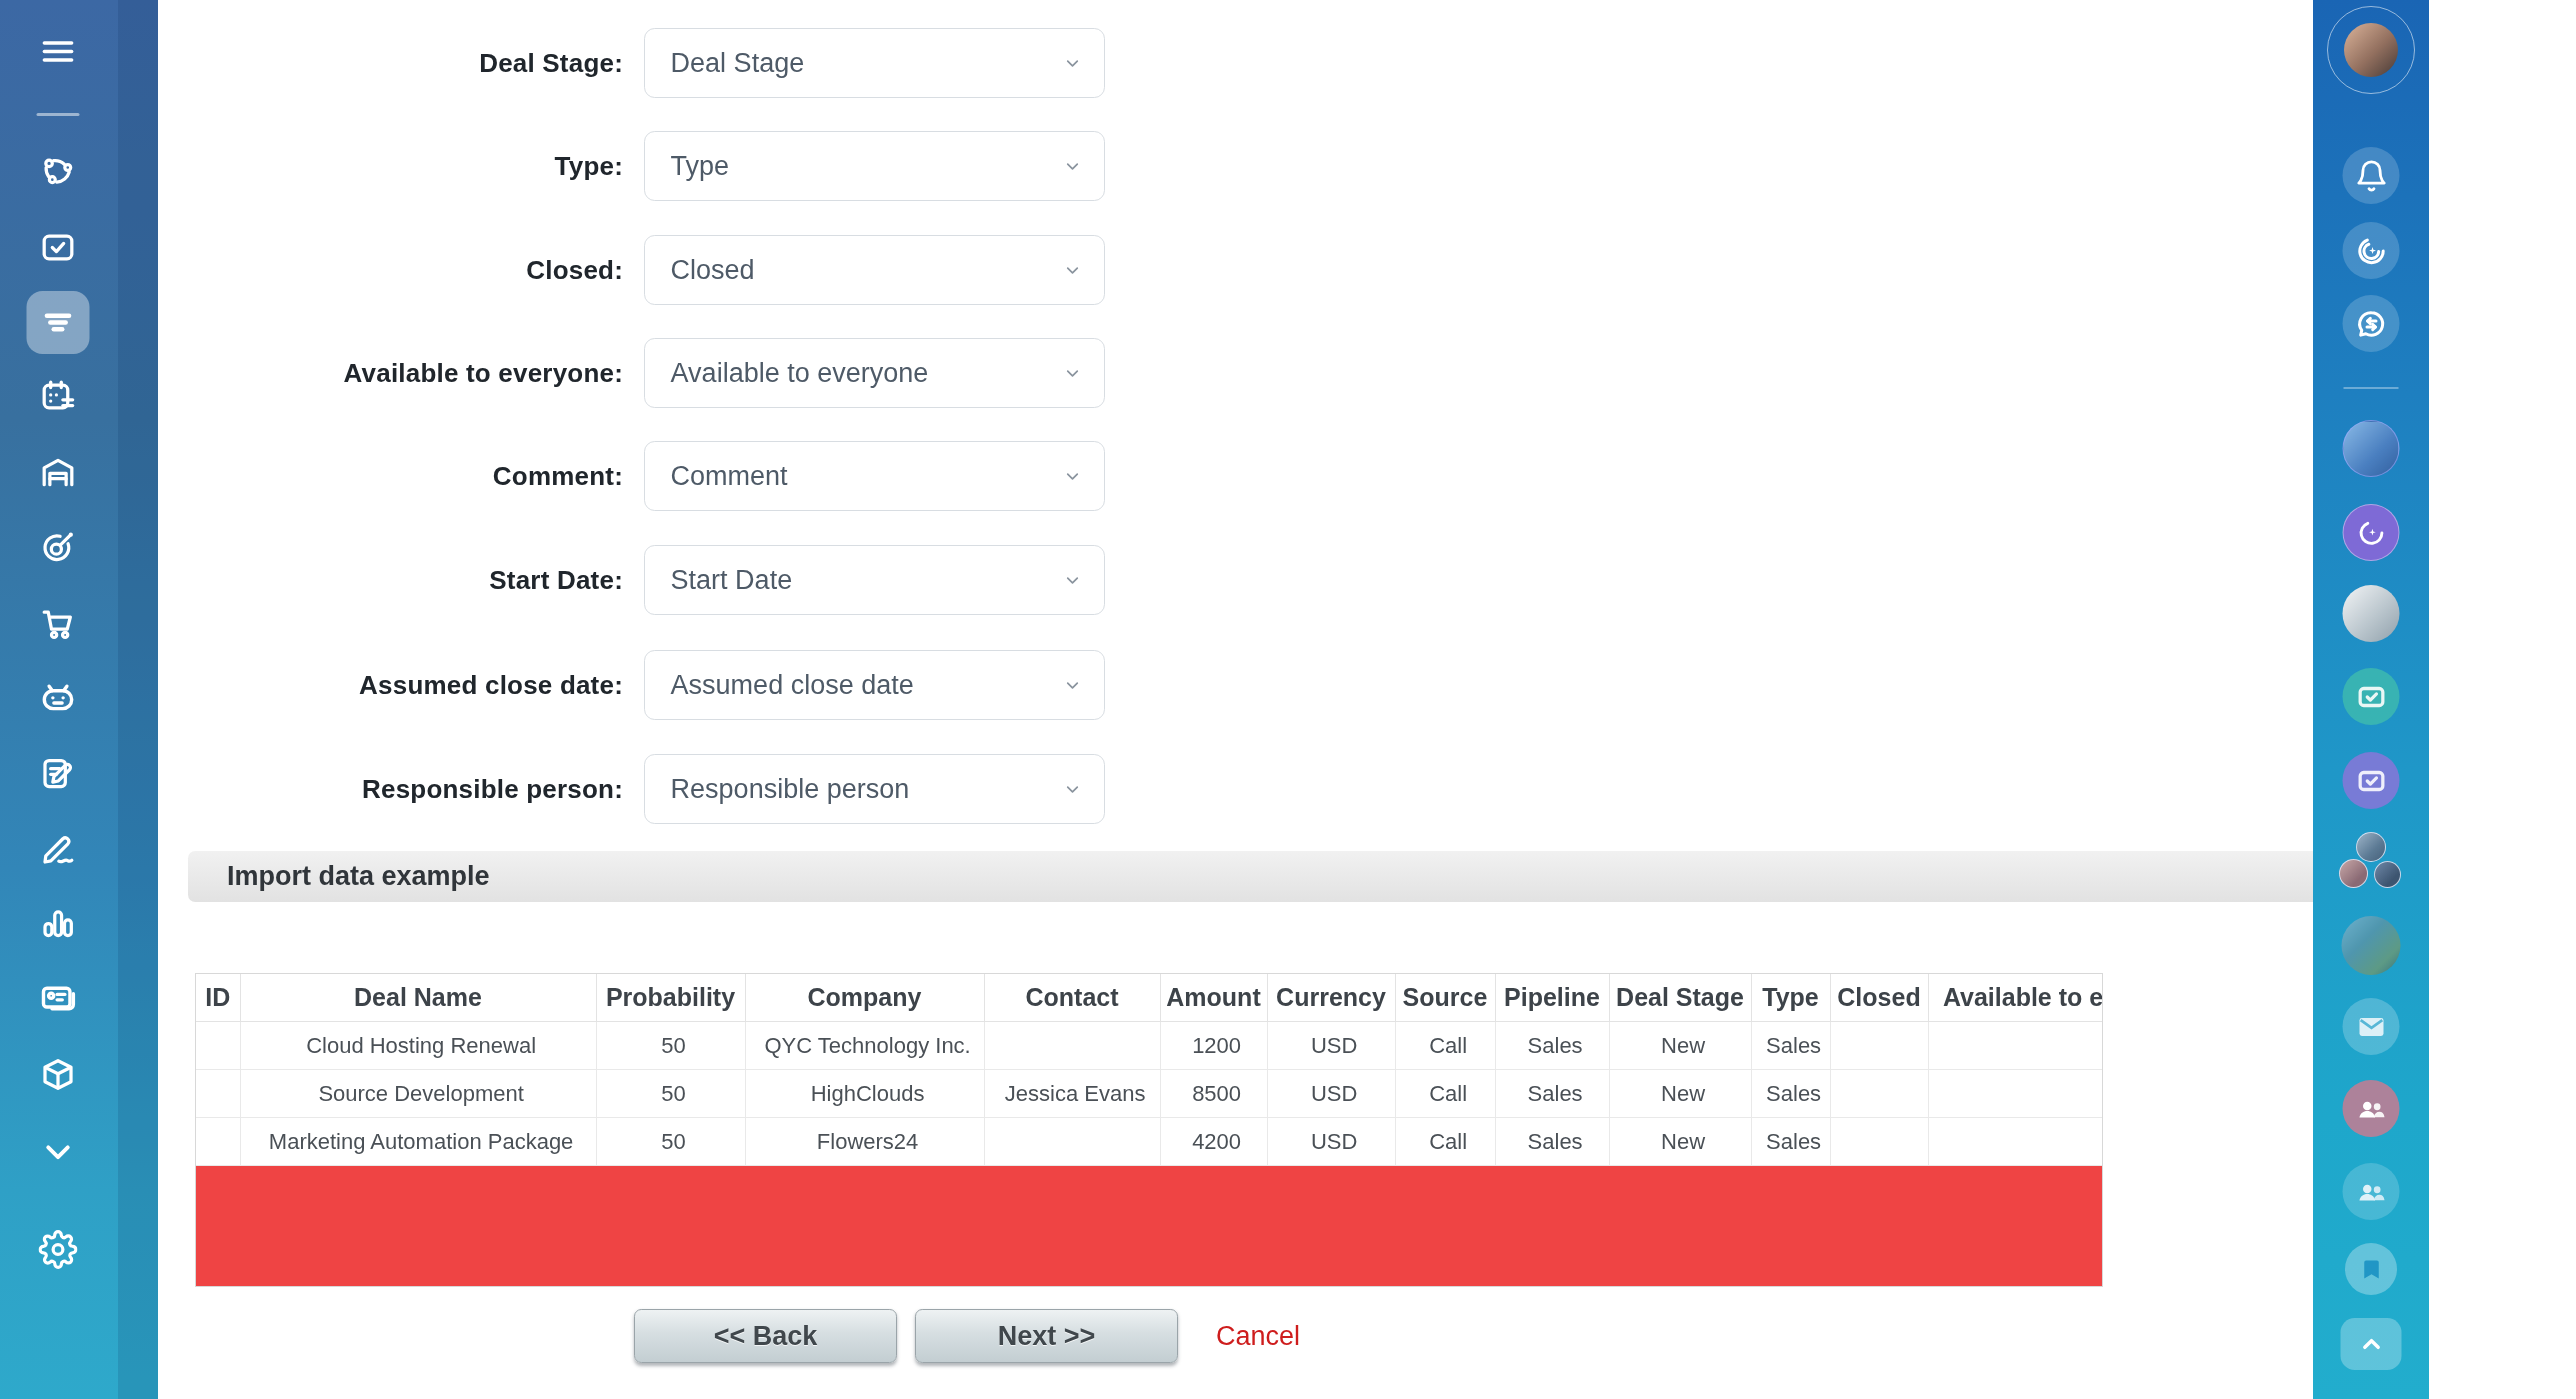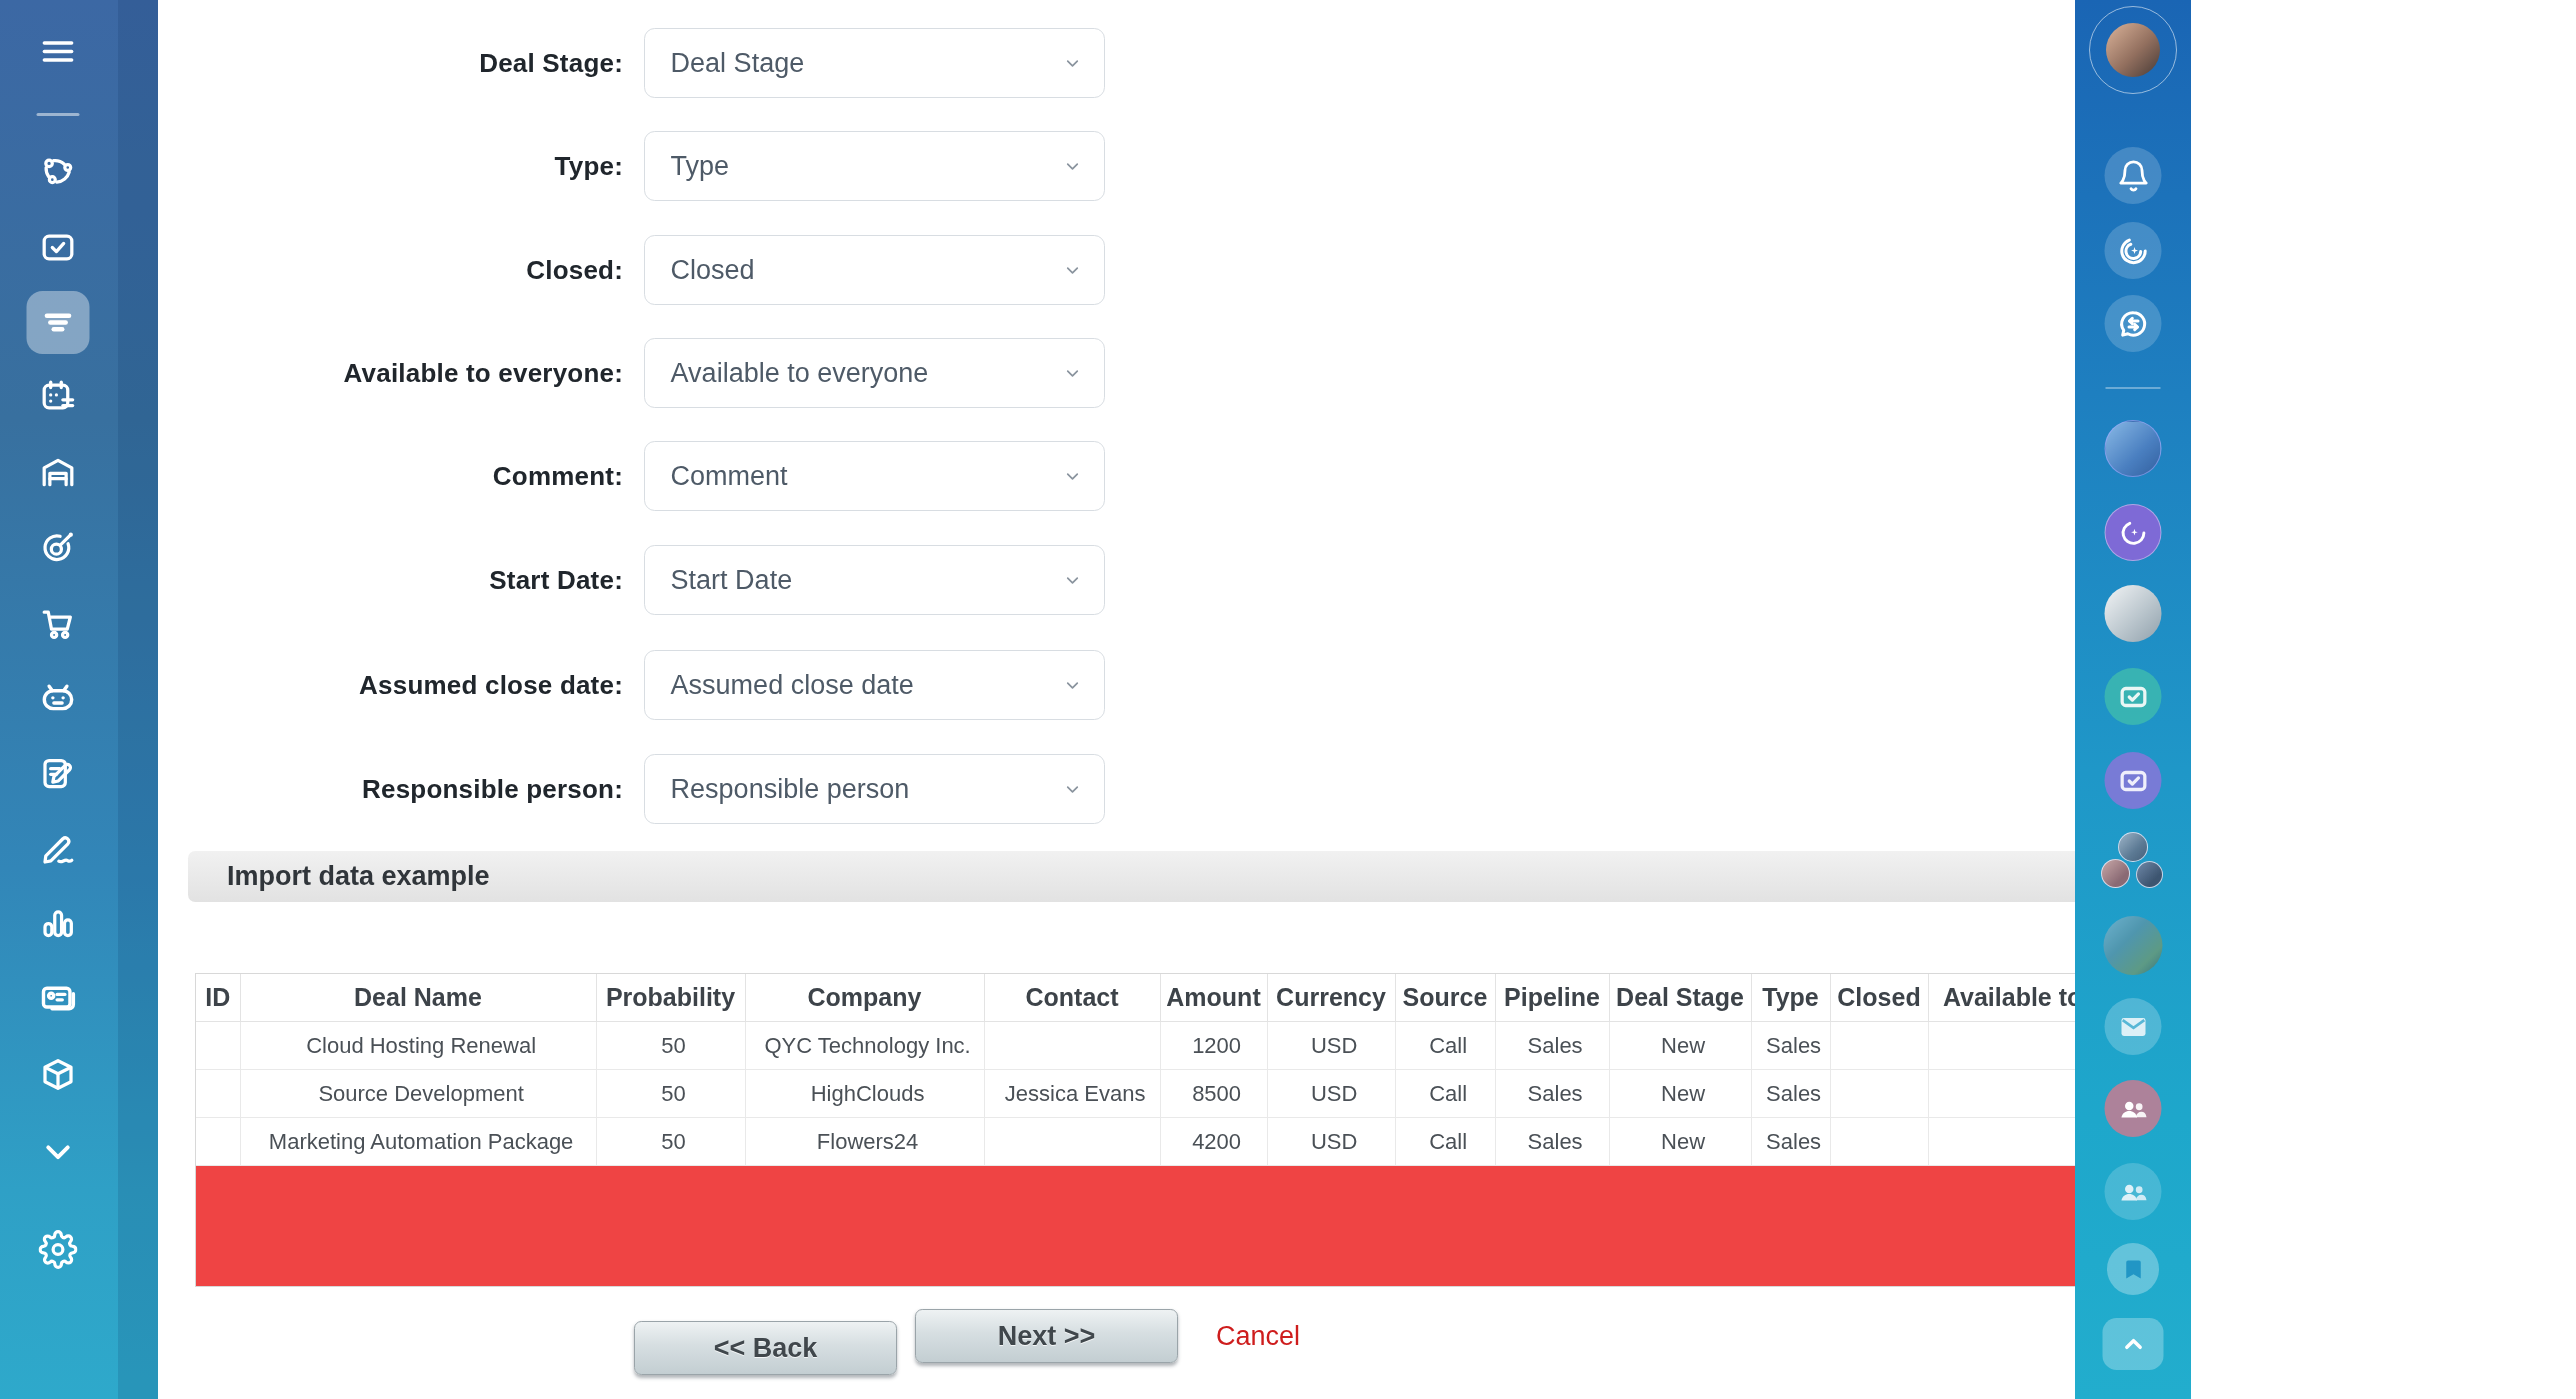--- a/index.html
+++ b/index.html
@@ -1,16 +1,16 @@
 <!DOCTYPE html>
 <html style="font-size:14.3px"><head>
 <meta charset="utf-8">
 <style>
   html,body{margin:0;padding:0;}
-  .app{position:relative;width:2191px;height:1400px;overflow:hidden;background:#fff;
+  .app{position:relative;width:2429px;height:1400px;overflow:hidden;background:#fff;
        font-family:"Liberation Sans",sans-serif;display:flex;}
 
   
   .left-sb{position:relative;width:158px;flex:0 0 158px;height:100%;
     background:linear-gradient(180deg,#3c68a4 0%,#38709f 30%,#3286b8 62%,#2fa0c6 85%,#2ea9cb 100%);}
   .left-sb .band{position:absolute;top:0;right:0;bottom:0;width:40px;background:rgba(8,40,86,0.15);}
   .ls-item{position:absolute;left:58px;transform:translateX(-50%);width:43px;height:43px;
     display:flex;align-items:center;justify-content:center;}
   .ls-divider{position:absolute;left:58px;transform:translateX(-50%);top:113px;width:43px;height:2.7px;
     background:rgba(255,255,255,0.5);border-radius:1.8px;}
@@ -39,21 +39,21 @@
   table.preview td{height:47px;font-size:22px;color:#4a5056;text-align:center;border:1.8px solid #e9e9e9;
     padding:0 5.4px 0 11.6px;white-space:nowrap;overflow:hidden;background:#fff;}
   table.preview th:first-child,table.preview td:first-child{border-left:none;}
   table.preview tr:first-child th{border-top:none;}
 
   .btn{position:absolute;top:1309px;width:263px;height:54px;border-radius:7.2px;border:1.8px solid #9aa4a9;
     background:linear-gradient(180deg,#eef2f3 0%,#d6dee1 45%,#c3ced2 100%);
     font-family:"Liberation Sans",sans-serif;font-size:27px;font-weight:bold;color:#40474c;
     text-shadow:0 0.9px 0 rgba(255,255,255,0.75);box-shadow:0 2.7px 3.6px rgba(60,70,80,0.4);
     display:flex;align-items:center;justify-content:center;cursor:pointer;box-sizing:border-box;}
-  .btn-back{left:476px;margin-top:12px;} .btn-next{left:757px;}
+  .btn-back{left:476px;} .btn-next{left:757px;}
   .cancel-link{position:absolute;left:1058px;top:1309px;height:54px;display:flex;align-items:center;
     font-size:27px;color:#ce1d1d;cursor:pointer;}
 
   
   .right-sb{position:relative;width:116px;flex:0 0 116px;height:100%;
     background:linear-gradient(180deg,#1a65b4 0%,#1e7fc0 28%,#1f97c8 55%,#1ea7cb 80%,#22adcd 100%);}
   .rr-item{position:absolute;left:58px;transform:translateX(-50%);}
   .rr-circle{width:57px;height:57px;border-radius:50%;background:rgba(255,255,255,0.18);
     display:flex;align-items:center;justify-content:center;}
   .rr-ring{width:86px;height:86px;border-radius:50%;border:1.8px solid rgba(255,255,255,0.55);

